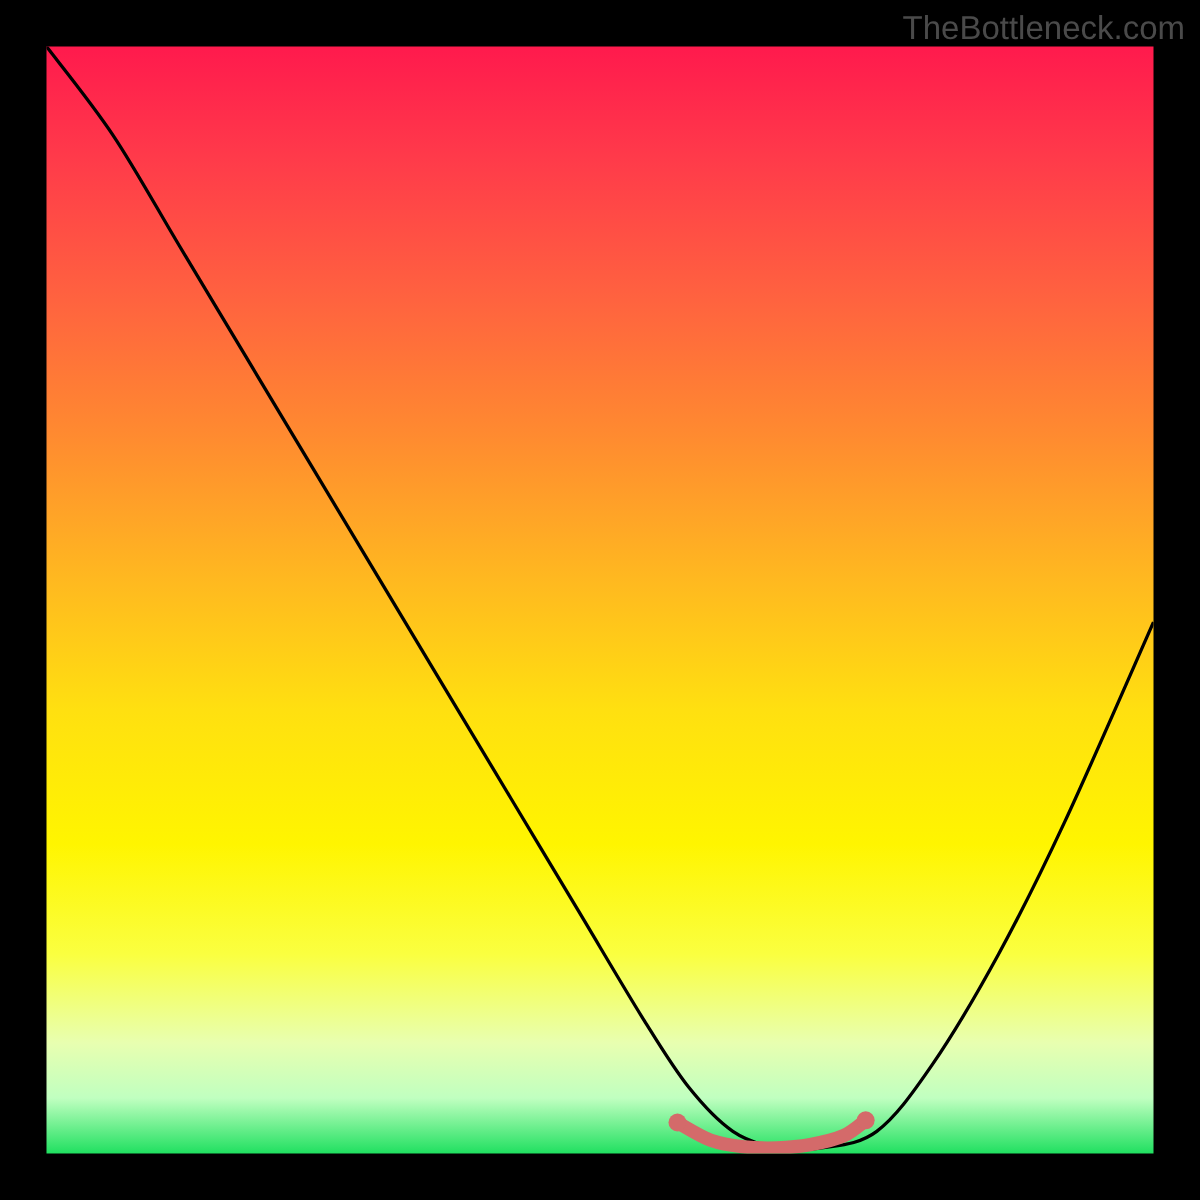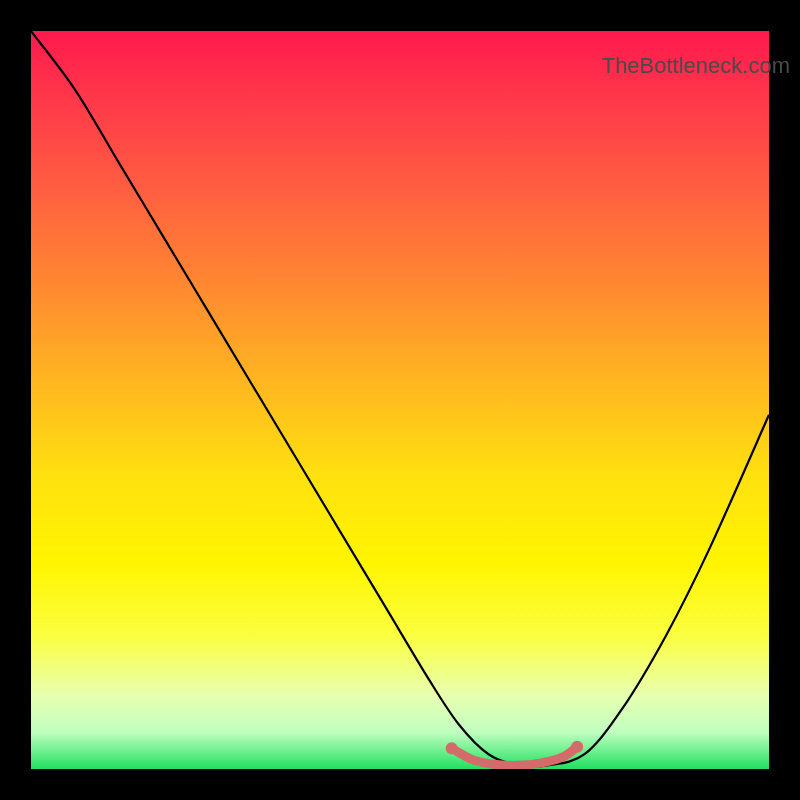--- a/index.html
+++ b/index.html
@@ -12,21 +12,20 @@
     font-family: Arial, sans-serif;
   }
   .watermark {
     position: absolute;
     top: 6px;
     right: 10px;
     color: #4a4a4a;
     font-size: 22px;
     font-weight: 500;
     z-index: 10;
-    margin-top: 47px;
   }
   .plot-area {
     position: absolute;
     left: 31px;
     top: 31px;
     width: 738px;
     height: 738px;
     background: linear-gradient(to bottom,
       #ff1a4d 0%,
       #ff3a4a 10%,

